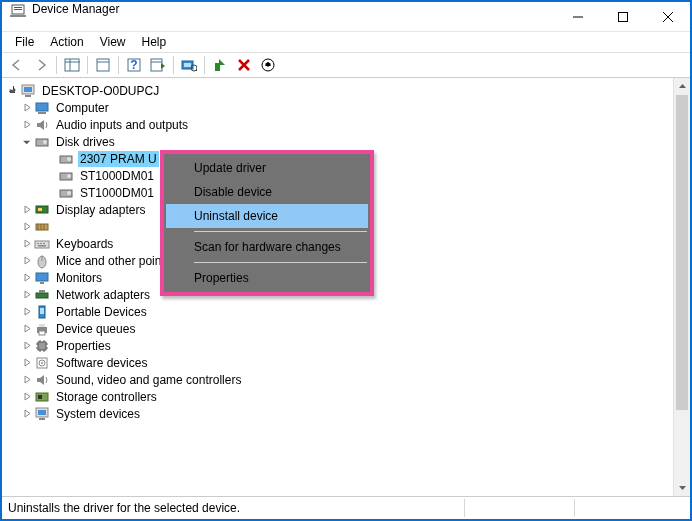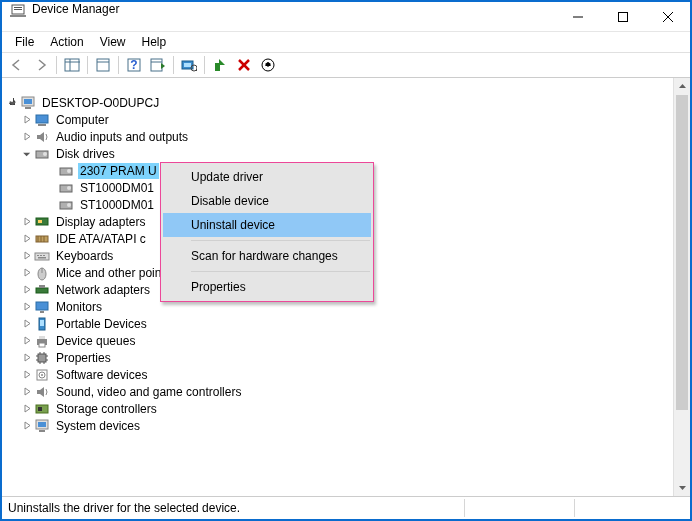--- a/index.html
+++ b/index.html
@@ -10,38 +10,38 @@
 .title-text { flex: 1; font-size: 12px; }
 .win-btns { display: flex; height: 100%; }
 .win-btn { width: 45px; display: flex; align-items: center; justify-content: center; }
 .win-btn svg { width: 10px; height: 10px; }
 .menubar { height: 20px; display: flex; align-items: center; gap: 2px; padding: 0 6px; }
 .menu-item { padding: 2px 7px; font-size: 12px; }
 .toolbar { height: 26px; border-top: 1px solid #e0e0e0; border-bottom: 1px solid #ccc; display: flex; align-items: center; padding: 0 4px; gap: 2px; }
 .tb-btn { width: 22px; height: 22px; display: flex; align-items: center; justify-content: center; }
 .tb-sep { width: 1px; height: 18px; background: #d0d0d0; margin: 0 2px; }
 .content { flex: 1; display: flex; overflow: hidden; border-bottom: 1px solid #ccc; }
-.tree-pane { flex: 1; padding: 4px 0 0 4px; overflow: hidden; white-space: nowrap; position: relative; margin-top: 12px; }
+.tree-pane { flex: 1; padding: 4px 0 0 4px; overflow: hidden; white-space: nowrap; position: relative; }
 .scrollbar { width: 17px; background: #f0f0f0; border-left: 1px solid #e0e0e0; display: flex; flex-direction: column; }
 .scroll-arrow { height: 17px; display: flex; align-items: center; justify-content: center; background: #f0f0f0; }
 .scroll-track { flex: 1; background: #f0f0f0; position: relative; }
 .scroll-thumb { position: absolute; top: 0; left: 2px; right: 2px; height: 82%; background: #cccccc; }
 .statusbar { height: 22px; display: flex; align-items: center; padding: 2px 6px; font-size: 12px; background:#fff; }
 .status-seg { border-left: 1px solid #d6d6d6; height:100%; }
 
 .row { display: flex; align-items: center; height: 17px; }
 .twisty { width: 14px; display: flex; justify-content: center; }
 .twisty svg { width: 9px; height: 9px; }
 .node-icon { width: 16px; height: 16px; margin-right: 4px; display: inline-flex; align-items: center; justify-content: center; }
 .label { font-size: 12px; padding: 1px 2px; }
 .selected { background: #7dd3fc; }
 .indent1 { padding-left: 14px; }
 .indent3 { padding-left: 52px; }
 
-.context-menu { position: absolute; top: 72px; left: 158px; width: 214px; background: #e5e5e5; border: 1px solid #ec4899; box-shadow: 2px 3px 3px rgba(0,0,0,0.25); padding: 2px; z-index: 10; text-align: center; }
+.context-menu { position: absolute; top: 72px; left: 158px; width: 214px; background: #737373; border: 4px solid #ec4899; box-shadow: 2px 3px 3px rgba(0,0,0,0.25); padding: 2px; z-index: 10; text-align: center; }
 .ctx-item { height: 24px; display: flex; align-items: center; padding-left: 28px; font-size: 12px; }
 .ctx-item.highlight { background: #90c8f6; }
 .ctx-item.bold { font-weight: normal; }
 .ctx-sep { height: 1px; background: #d0d0d0; margin: 3px 1px 3px 28px; }
 </style>
 </head>
 <body>
 
 <div class="window">
 
@@ -272,21 +272,20 @@
             </svg>
           </span>
         <span class="node-icon">
             <svg width="16" height="16" viewBox="0 0 16 16">
               <rect x="2" y="5" width="12" height="6" fill="#c0a060" stroke="#806030"></rect>
               <line x1="4" y1="5" x2="4" y2="11" stroke="#806030"></line>
               <line x1="7" y1="5" x2="7" y2="11" stroke="#806030"></line>
               <line x1="10" y1="5" x2="10" y2="11" stroke="#806030"></line>
             </svg>
           </span>
-        <span class="label">IDE ATA/ATAPI c</span>
       </div>
 
       <div class="row indent1">
         <span class="twisty">
             <svg viewBox="0 0 9 9">
               <path d="M2 1 L7 4.5 L2 8 Z" fill="none" stroke="#888"></path>
             </svg>
           </span>
         <span class="node-icon">
             <svg width="16" height="16" viewBox="0 0 16 16">
@@ -316,40 +315,40 @@
       </div>
 
       <div class="row indent1">
         <span class="twisty">
             <svg viewBox="0 0 9 9">
               <path d="M2 1 L7 4.5 L2 8 Z" fill="none" stroke="#888"></path>
             </svg>
           </span>
         <span class="node-icon">
             <svg width="16" height="16" viewBox="0 0 16 16">
+              <rect x="2" y="3" width="12" height="8" fill="#4a90d6" stroke="#2a6ca6"></rect>
+              <rect x="6" y="12" width="4" height="2" fill="#888"></rect>
+            </svg>
+          </span>
+        <span class="label">Monitors</span>
+      </div>
+
+      <div class="row indent1">
+        <span class="twisty">
+            <svg viewBox="0 0 9 9">
+              <path d="M2 1 L7 4.5 L2 8 Z" fill="none" stroke="#888"></path>
+            </svg>
+          </span>
+        <span class="node-icon">
+            <svg width="16" height="16" viewBox="0 0 16 16">
               <rect x="2" y="6" width="12" height="5" fill="#3a7a3a" stroke="#1a5a1a"></rect>
               <rect x="5" y="3" width="6" height="3" fill="#888"></rect>
             </svg>
           </span>
         <span class="label">Network adapters</span>
-      </div>
-
-      <div class="row indent1">
-        <span class="twisty">
-            <svg viewBox="0 0 9 9">
-              <path d="M2 1 L7 4.5 L2 8 Z" fill="none" stroke="#888"></path>
-            </svg>
-          </span>
-        <span class="node-icon">
-            <svg width="16" height="16" viewBox="0 0 16 16">
-              <rect x="2" y="3" width="12" height="8" fill="#4a90d6" stroke="#2a6ca6"></rect>
-              <rect x="6" y="12" width="4" height="2" fill="#888"></rect>
-            </svg>
-          </span>
-        <span class="label">Monitors</span>
       </div>
 
       <div class="row indent1">
         <span class="twisty">
             <svg viewBox="0 0 9 9">
               <path d="M2 1 L7 4.5 L2 8 Z" fill="none" stroke="#888"></path>
             </svg>
           </span>
         <span class="node-icon">
             <svg width="16" height="16" viewBox="0 0 16 16">

